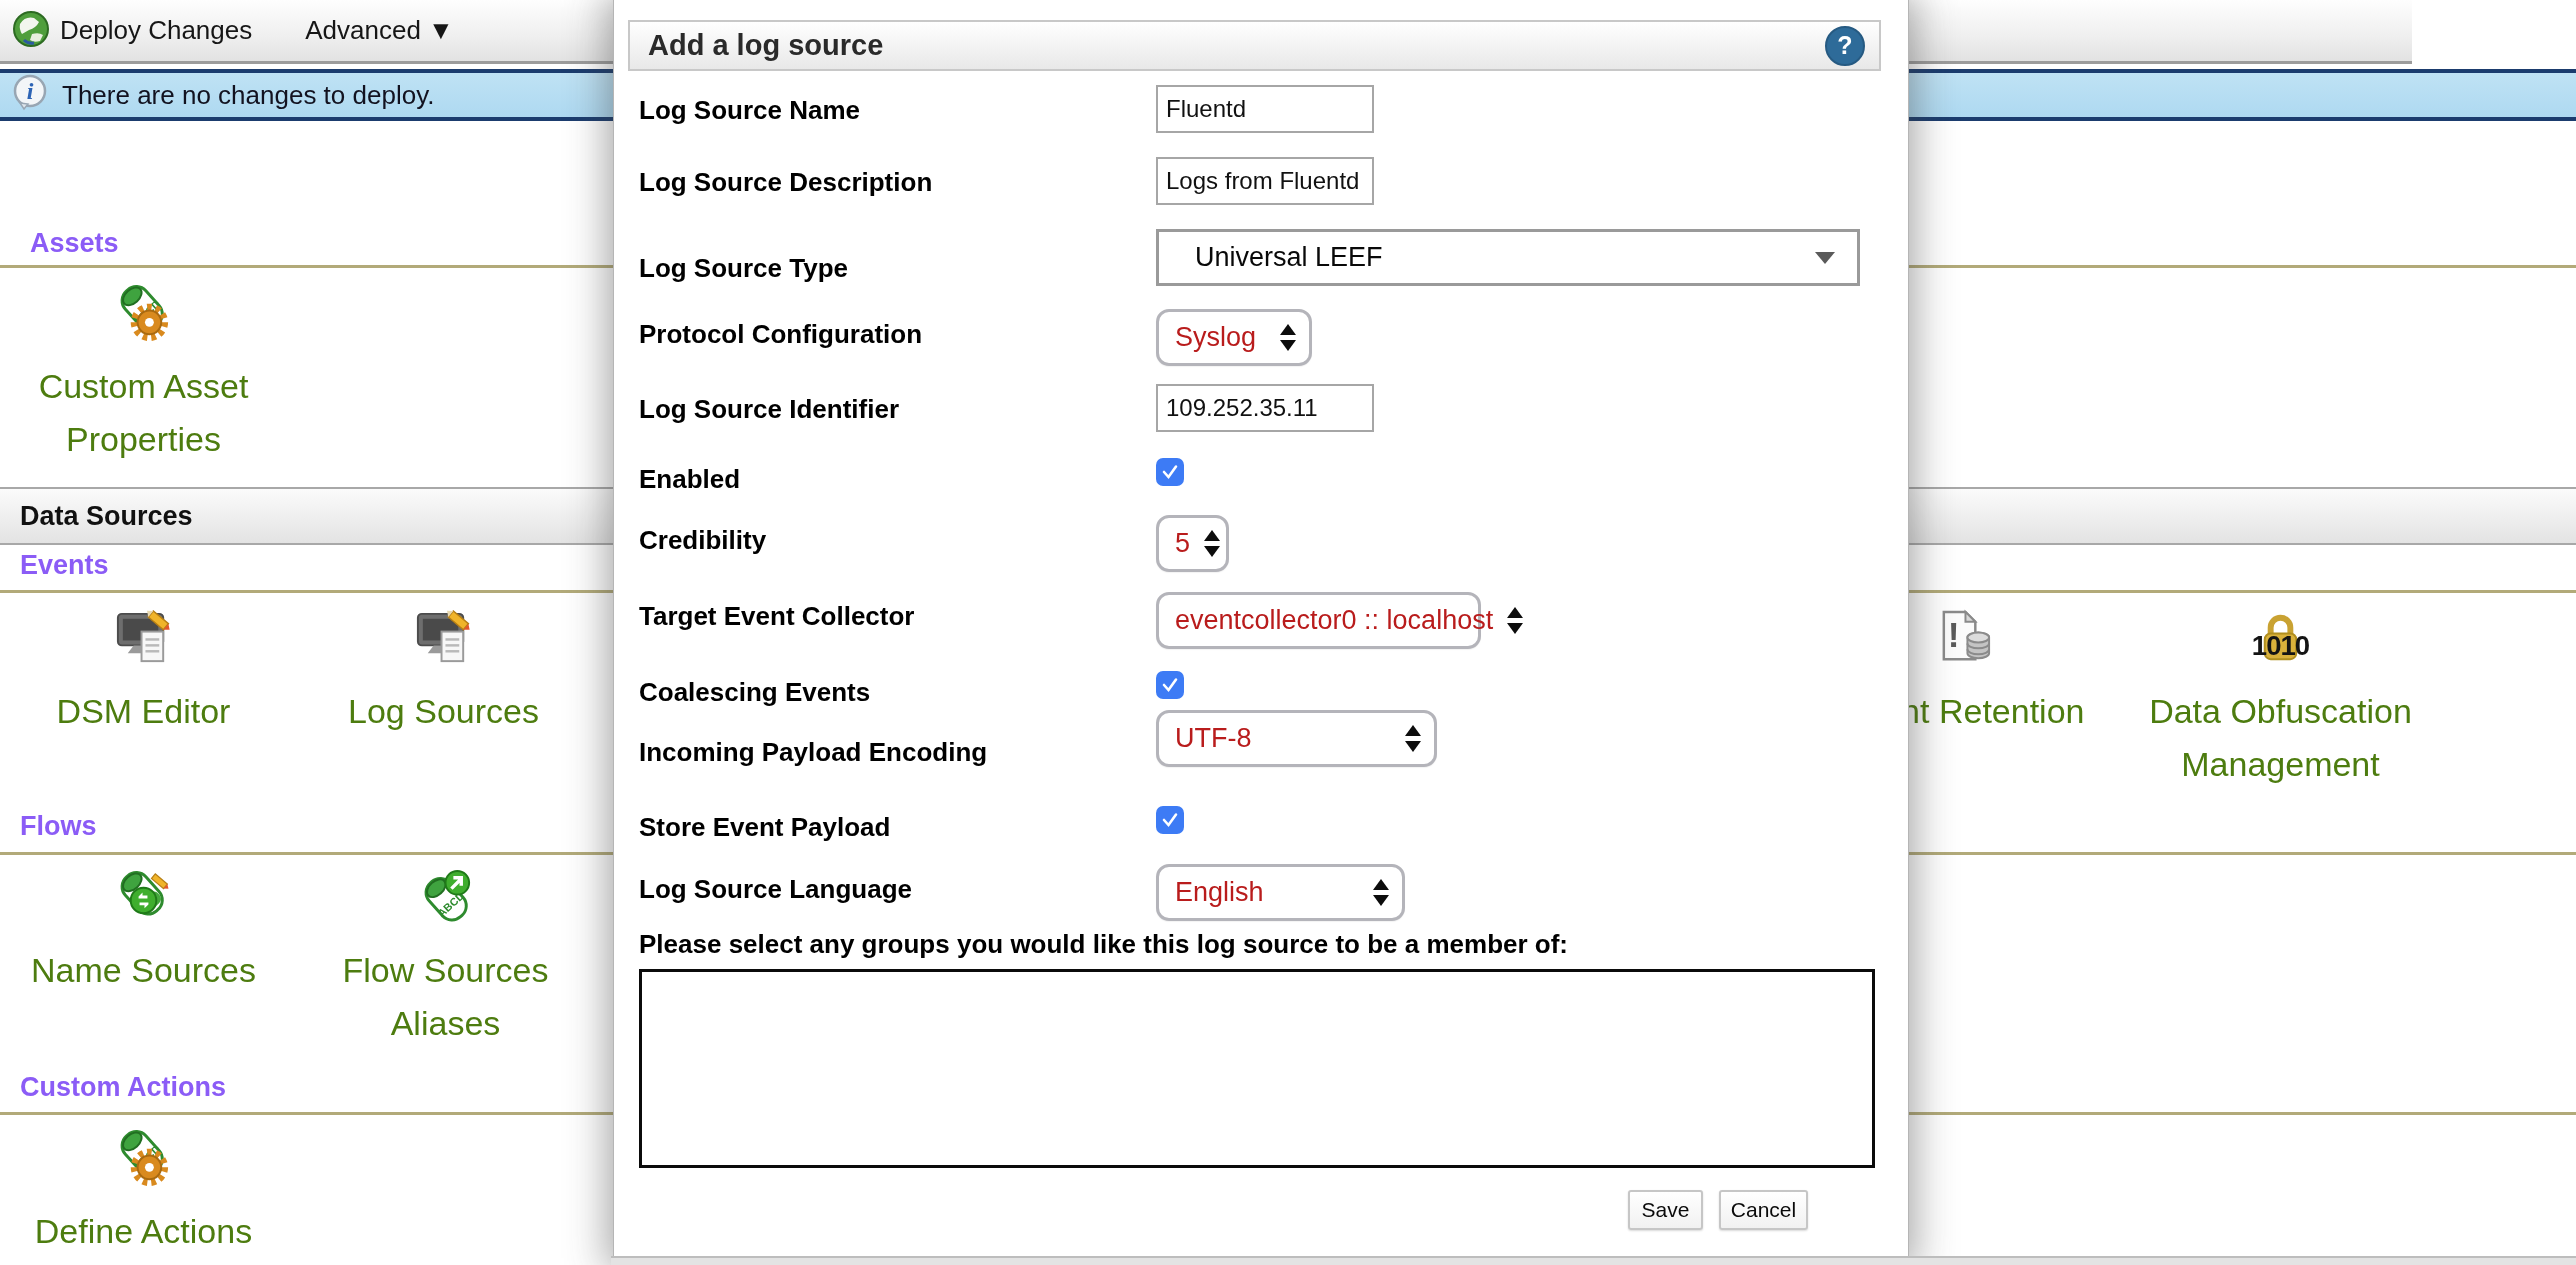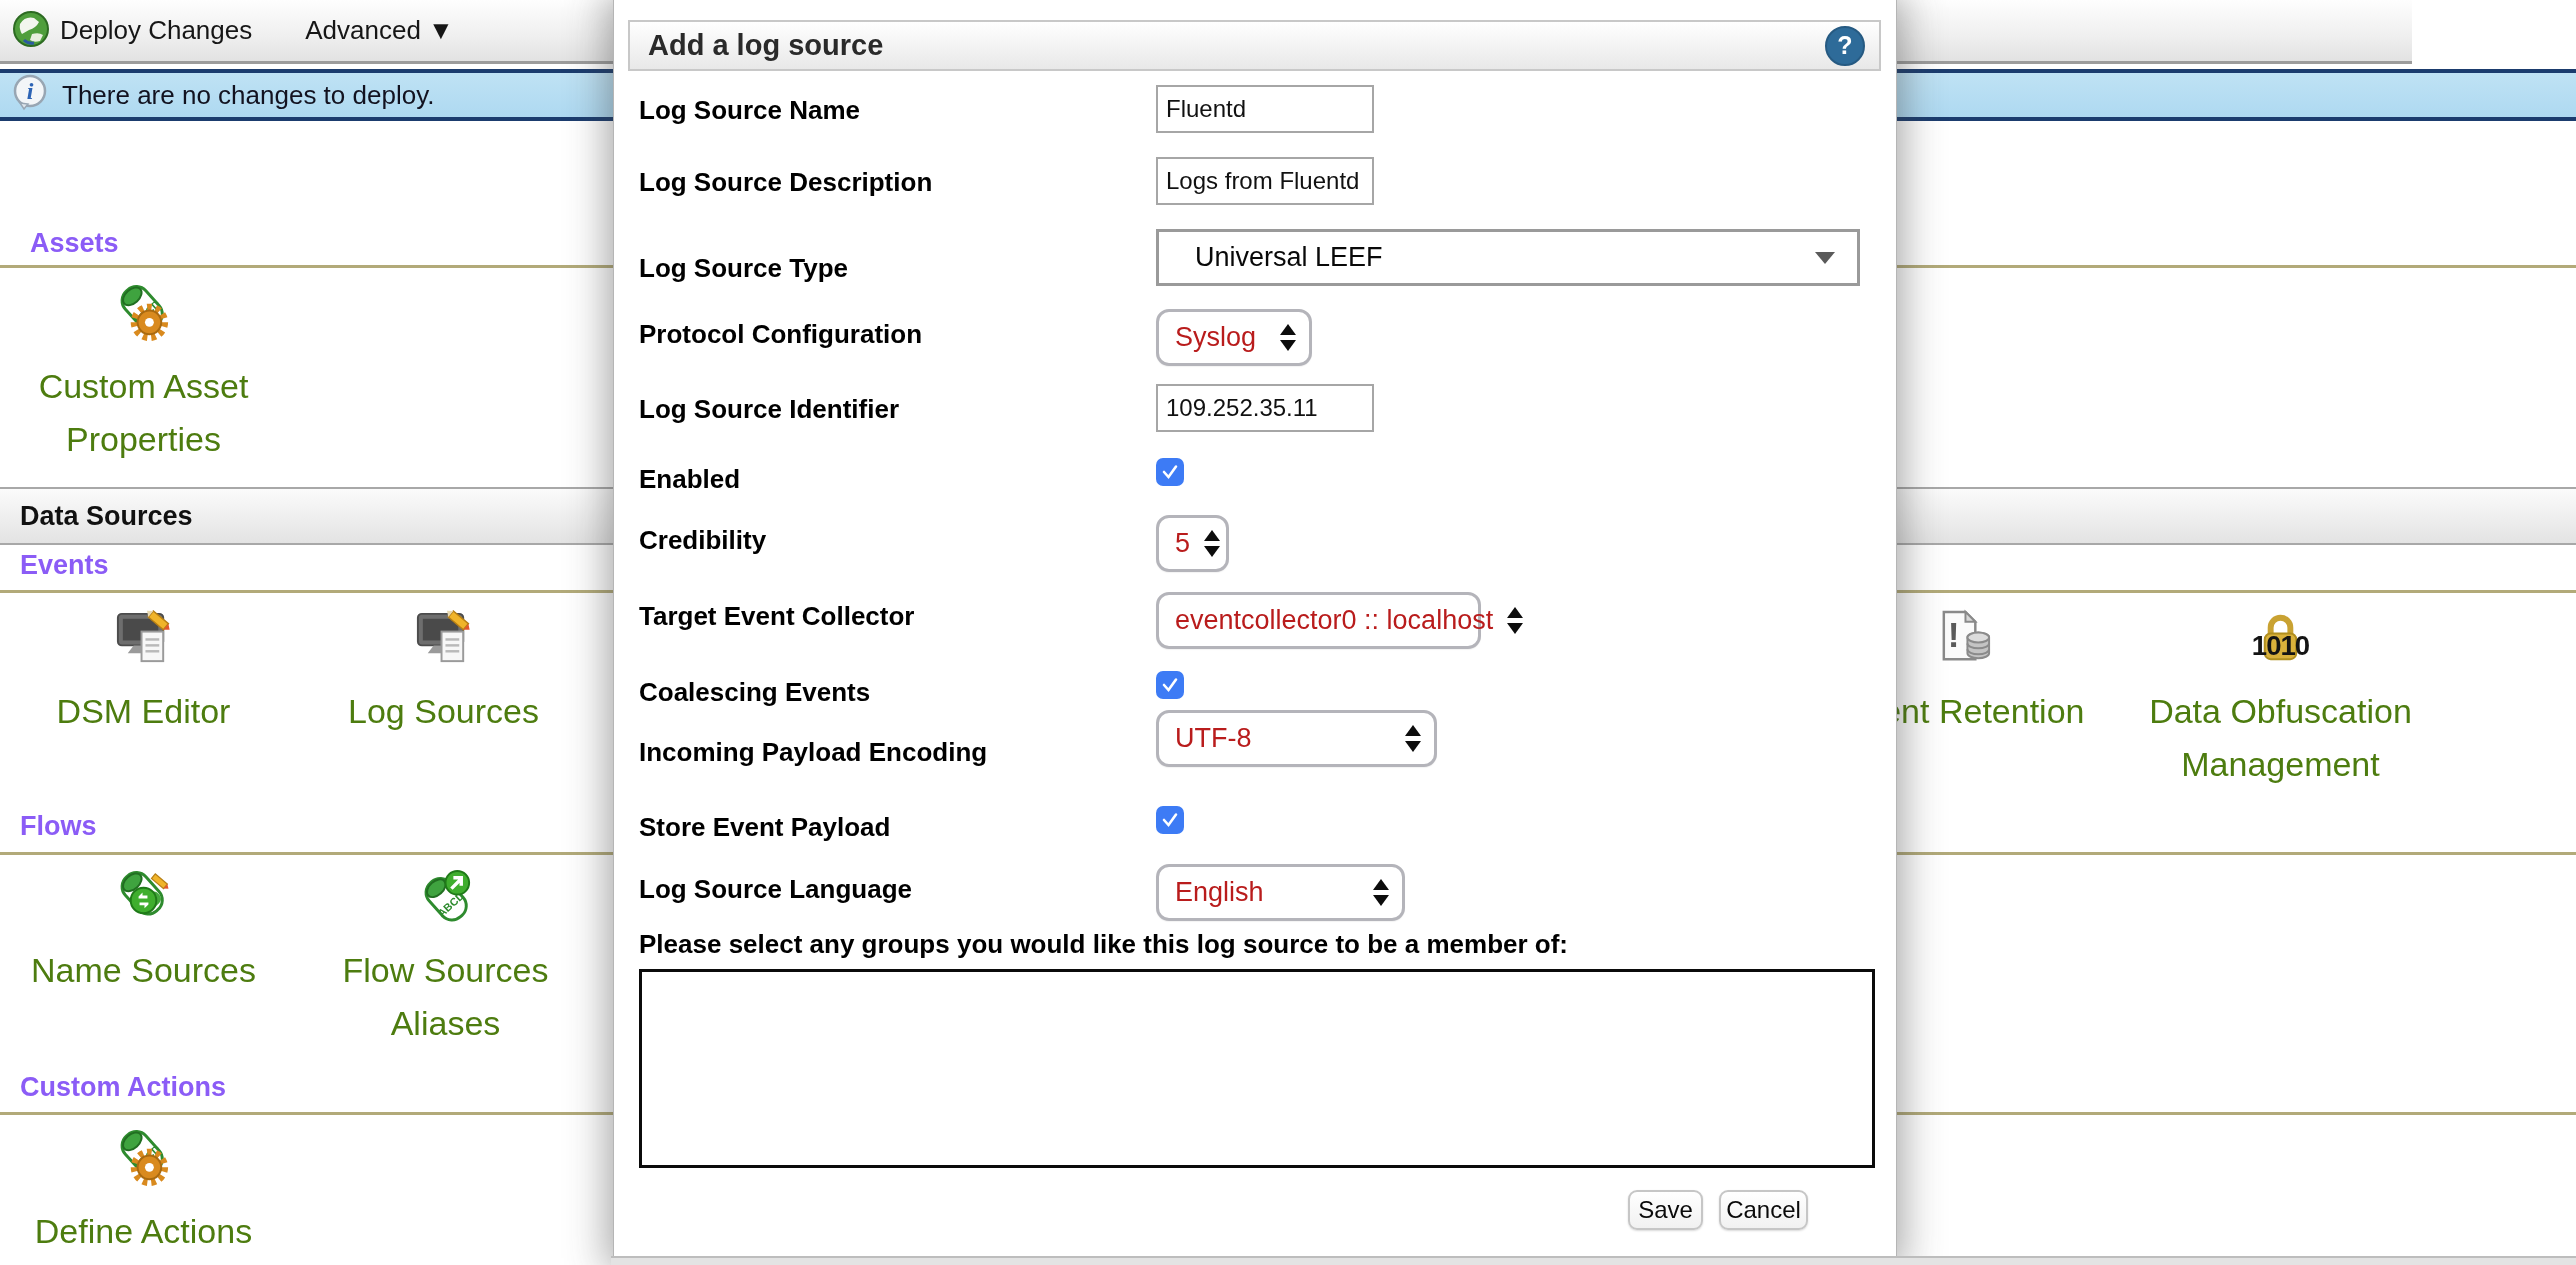--- a/index.html
+++ b/index.html
@@ -29,21 +29,21 @@
      display:flex;align-items:center;}
   .strip .sec-strip-title{font-size:27px;font-weight:bold;margin-left:20px;}
 
   .tile{position:absolute;text-align:center;cursor:pointer;}
   .tile .ic{display:block;margin:0 auto;}
   .tile .cap{margin-top:12px;font-size:34px;color:#4d7c0f;line-height:1.55;}
 
   
   .modal{position:absolute;left:613px;top:0;width:1282px;height:1265px;background:#ffffff;
     border-left:1px solid #b5b5b5;border-right:1px solid #b5b5b5;
-    box-shadow:0 0 38px 6px rgba(60,60,60,.45);z-index:20;}
+    box-shadow:0 0 38px 6px rgba(60,60,60,.45);z-index:20;padding-left:12px;}
   .modal-header{position:absolute;left:14px;top:20px;width:1249px;height:47px;
     background:linear-gradient(#ffffff,#e8e8e8);border:2px solid #c8c8c8;
     display:flex;align-items:center;justify-content:space-between;}
   .modal-title{font-size:29px;font-weight:bold;color:#2a2a2a;margin-left:18px;}
   .help-btn{width:36px;height:36px;border-radius:50%;background:#2e6b99;border:2px solid #265a82;
     color:#fff;font-size:25px;font-weight:bold;display:flex;align-items:center;justify-content:center;
     margin-right:14px;cursor:pointer;}
 
   .flabel{position:absolute;left:25px;font-size:26px;font-weight:bold;color:#000;line-height:30px;white-space:nowrap;}
   .tinput{position:absolute;left:542px;width:198px;height:44px;border:2px solid #a6a6a6;background:#fff;
@@ -56,22 +56,22 @@
   .nselect{position:absolute;height:51px;border:3px solid #b4b4ba;border-radius:13px;background:#fff;
     display:flex;align-items:center;justify-content:space-between;cursor:pointer;box-shadow:0 1px 1px rgba(0,0,0,.05);}
   .nselect .val{font-size:27px;margin-left:16px;color:#b91c1c;white-space:nowrap;}
   .spin{display:flex;flex-direction:column;align-items:center;gap:5px;margin:0 13px 0 14px;}
   .spin .up{width:0;height:0;border-left:8px solid transparent;border-right:8px solid transparent;border-bottom:11px solid #0c0c0c;}
   .spin .dn{width:0;height:0;border-left:8px solid transparent;border-right:8px solid transparent;border-top:11px solid #0c0c0c;}
   .checkbox{position:absolute;left:542px;width:28px;height:28px;border-radius:7px;background:#3d7bf5;
     display:flex;align-items:center;justify-content:center;cursor:pointer;}
   .groups-prompt{position:absolute;left:25px;font-size:26px;font-weight:bold;color:#000;}
   .groups-box{position:absolute;left:25px;top:969px;width:1230px;height:193px;border:3px solid #0b0b0b;background:#fff;}
-  .btn{position:absolute;height:40px;border:2px solid #c6c6c6;border-radius:9px;
-    background:linear-gradient(#ffffff,#f1f1f1);font-family:inherit;font-size:24px;color:#0a0a0a;
+  .btn{position:absolute;height:40px;border:2px solid #c6c6c6;border-radius:3px;
+    background:linear-gradient(#ffffff,#f1f1f1);font-family:inherit;font-size:21px;color:#0a0a0a;
     display:flex;align-items:center;justify-content:center;cursor:pointer;box-shadow:0 1px 2px rgba(0,0,0,.15);}
 
   .bottom-strip{position:absolute;left:611px;top:1256px;width:1965px;height:9px;background:#e3e3e3;
     border-top:2px solid #bdbdbd;z-index:40;}
 </style>
 </head>
 <body>
 
 <div id="screen">
 

